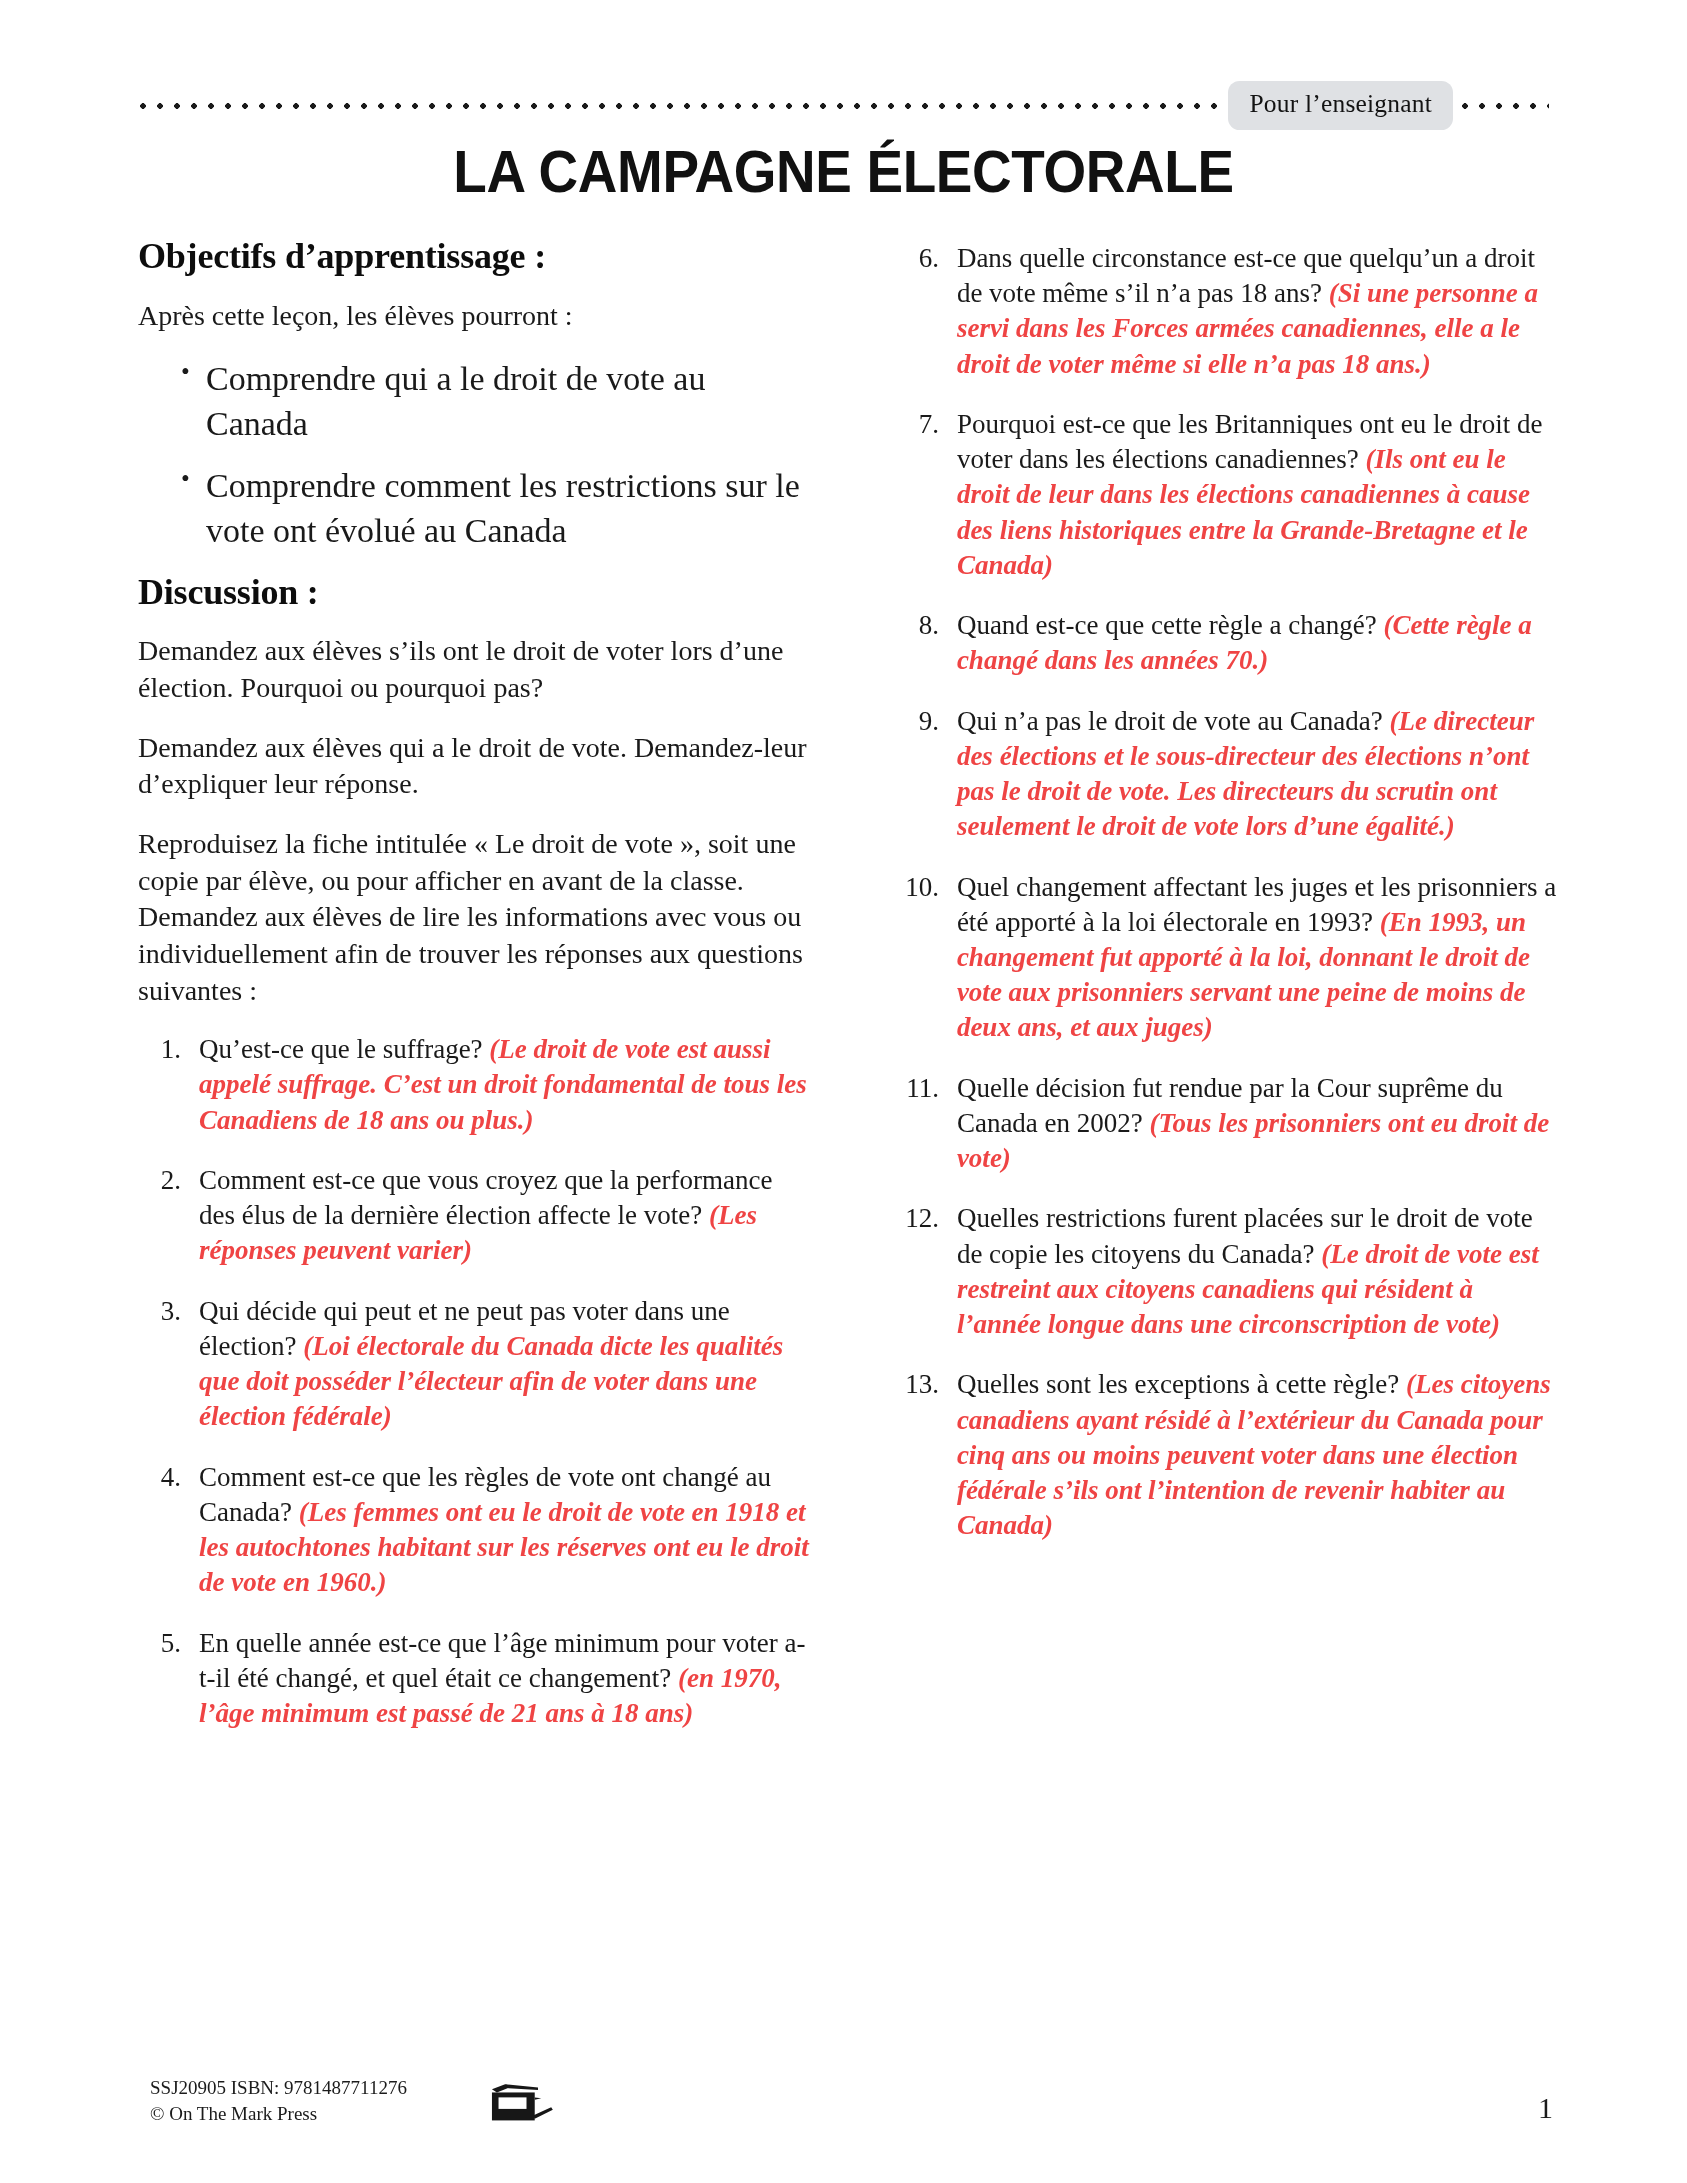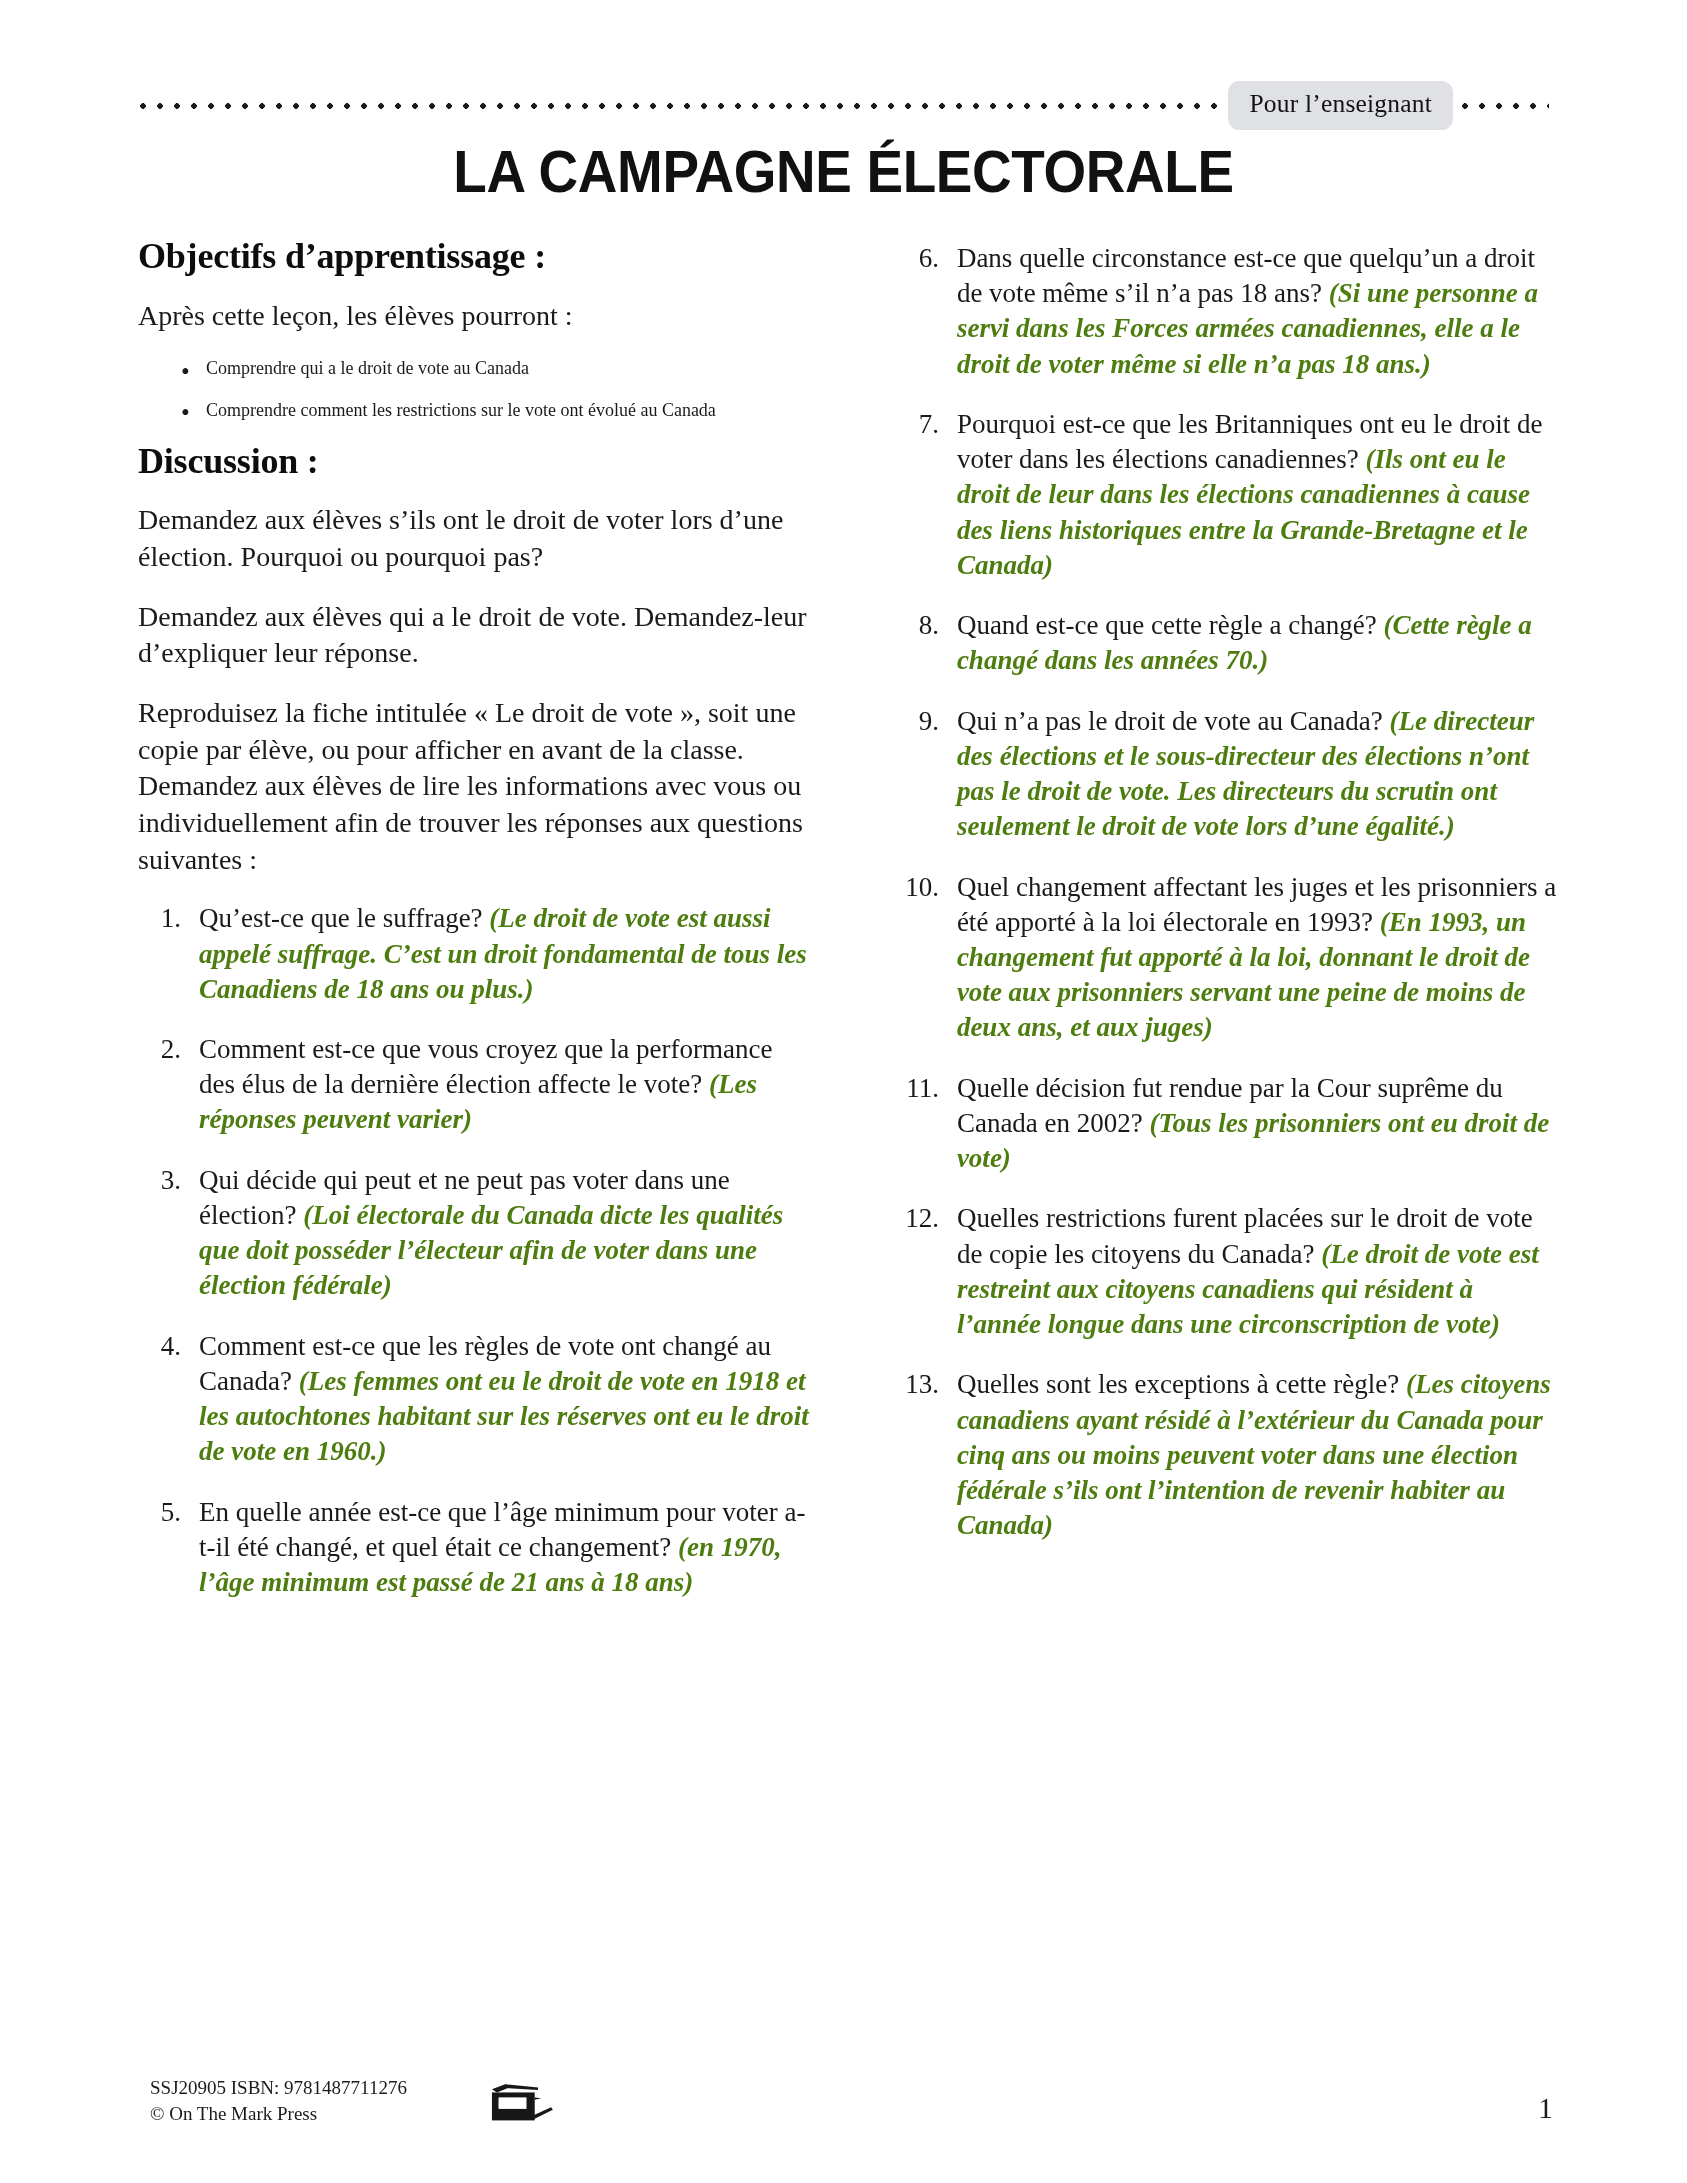--- a/index.html
+++ b/index.html
@@ -109,21 +109,21 @@
     color: #1a1a1a;
   }
 
   ul.objectives {
     margin: 6.6px 0 0 0;
     padding: 0 0 0 43px;
     list-style: none;
   }
   ul.objectives li {
     position: relative;
-    font-size: 18px;
+    font-size: 34px;
     line-height: 1.31;
     margin-bottom: 18px;
     padding-left: 25px;
     color: #1a1a1a;
   }
   ul.objectives li::before {
     content: "\2022";
     position: absolute;
     left: 0;
     top: -1.6px;
@@ -150,21 +150,21 @@
     box-sizing: border-box;
     color: #1a1a1a;
   }
   .qtext {
     flex: 1 1 auto;
     color: #1a1a1a;
   }
   .answer {
     font-weight: 700;
     font-style: italic;
-    color: #4d7c0f;
+    color: #ef4444;
   }
 
   
   .footer {
     position: absolute;
     left: 138px;
     right: 124px;
     bottom: 51px;
     height: 91px;
   }

